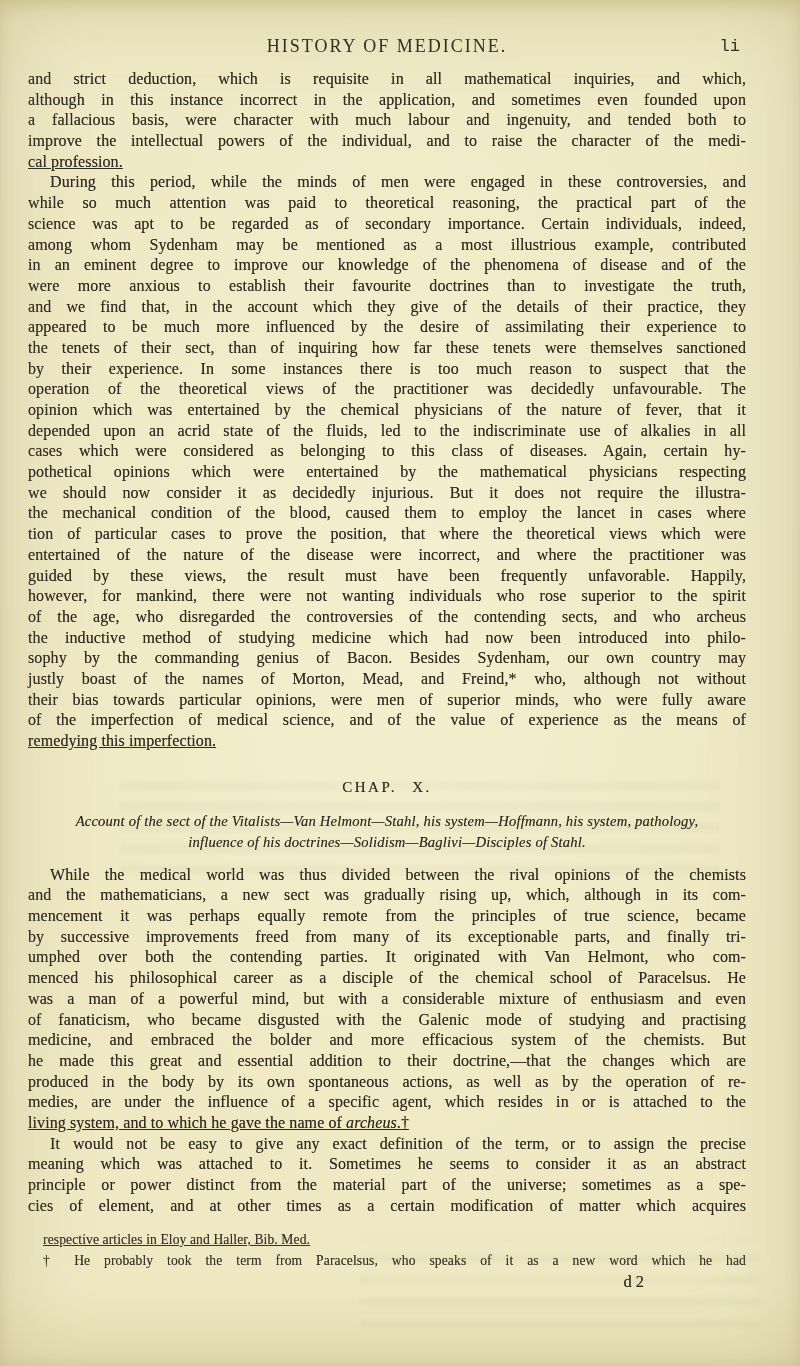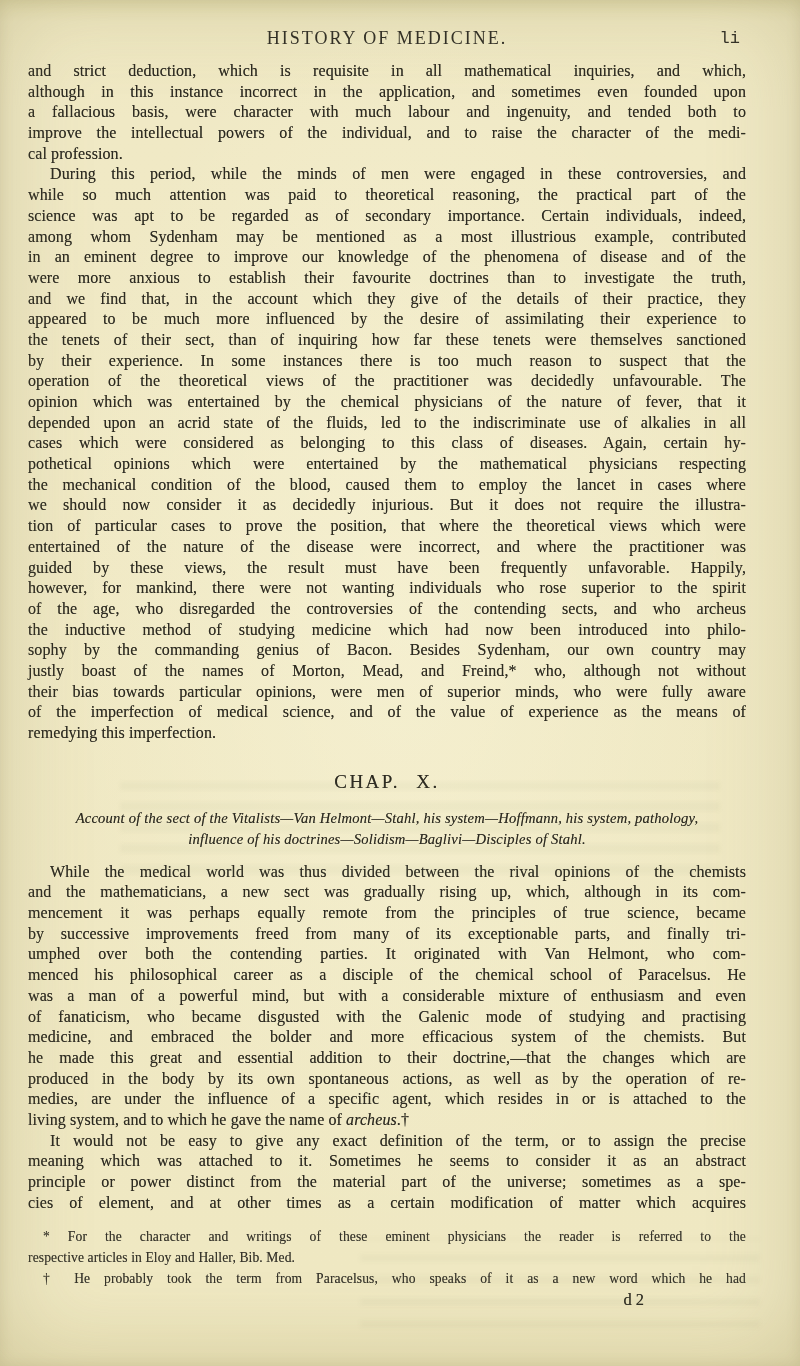--- a/index.html
+++ b/index.html
@@ -37,21 +37,21 @@
     background: repeating-linear-gradient(0deg,
       rgba(125,135,95,0.10) 0 9px, rgba(125,135,95,0) 9px 21px);
   }
   .smudge.s2 {
     left: 360px; top: 1238px; width: 400px; height: 90px;
     background: repeating-linear-gradient(0deg,
       rgba(120,130,95,0.09) 0 8px, rgba(120,130,95,0) 8px 22px);
   }
   .page {
     position: relative;
-    padding: 28px 54px 0 28px; 
+    padding: 36px 54px 0 28px; 
   }
   .running-head {
     position: relative;
     height: 26px;
     margin-bottom: 7px;
   }
   .running-title {
     position: absolute;
     left: 0; right: 0;
     text-align: center;
@@ -70,26 +70,26 @@
   .line {
     line-height: 20.7px;
     height: 20.7px;
     text-align: justify;
     text-align-last: justify;
     white-space: nowrap-none;
     letter-spacing: 0.1px;
     color: #2c2a21;
     text-shadow: 0 0 0.5px rgba(44,42,33,0.55);
   }
-  .line.last { text-align-last: left; }
+  .line.last { text-align-last: left; text-decoration: underline; }
   .para.indent .line:first-child { text-indent: 22px; }
   .chap-heading {
     margin-top: 27px;
     text-align: center;
-    font-size: 19px;
+    font-size: 15px;
     letter-spacing: 2.5px;
     word-spacing: 9px;
     color: #2c2a21;
     text-shadow: 0 0 0.5px rgba(44,42,33,0.5);
   }
   .summary {
     margin-top: 15px;
     font-style: italic;
     font-size: 14.6px;
   }
@@ -149,22 +149,22 @@
           <div class="line">were more anxious to establish their favourite doctrines than to investigate the truth,</div>
           <div class="line">and we find that, in the account which they give of the details of their practice, they</div>
           <div class="line">appeared to be much more influenced by the desire of assimilating their experience to</div>
           <div class="line">the tenets of their sect, than of inquiring how far these tenets were themselves sanctioned</div>
           <div class="line">by their experience.  In some instances there is too much reason to suspect that the</div>
           <div class="line">operation of the theoretical views of the practitioner was decidedly unfavourable.  The</div>
           <div class="line">opinion which was entertained by the chemical physicians of the nature of fever, that it</div>
           <div class="line">depended upon an acrid state of the fluids, led to the indiscriminate use of alkalies in all</div>
           <div class="line">cases which were considered as belonging to this class of diseases.  Again, certain hy-</div>
           <div class="line">pothetical opinions which were entertained by the mathematical physicians respecting</div>
+          <div class="line">we should now consider it as decidedly injurious.  But it does not require the illustra-</div>
           <div class="line">the mechanical condition of the blood, caused them to employ the lancet in cases where</div>
-          <div class="line">we should now consider it as decidedly injurious.  But it does not require the illustra-</div>
           <div class="line">tion of particular cases to prove the position, that where the theoretical views which were</div>
           <div class="line">entertained of the nature of the disease were incorrect, and where the practitioner was</div>
           <div class="line">guided by these views, the result must have been frequently unfavorable.  Happily,</div>
           <div class="line">however, for mankind, there were not wanting individuals who rose superior to the spirit</div>
           <div class="line">of the age, who disregarded the controversies of the contending sects, and who archeus</div>
           <div class="line">the inductive method of studying medicine which had now been introduced into philo-</div>
           <div class="line">sophy by the commanding genius of Bacon.  Besides Sydenham, our own country may</div>
           <div class="line">justly boast of the names of Morton, Mead, and Freind,* who, although not without</div>
           <div class="line">their bias towards particular opinions, were men of superior minds, who were fully aware</div>
           <div class="line">of the imperfection of medical science, and of the value of experience as the means of</div>
@@ -200,21 +200,20 @@
         <div class="para indent">
           <div class="line">It would not be easy to give any exact definition of the term, or to assign the precise</div>
           <div class="line">meaning which was attached to it.  Sometimes he seems to consider it as an abstract</div>
           <div class="line">principle or power distinct from the material part of the universe; sometimes as a spe-</div>
           <div class="line">cies of element, and at other times as a certain modification of matter which acquires</div>
         </div>
       </div>
 
     <div class="footnotes">
         <div class="para indent">
-          <div class="line">* For the character and writings of these eminent physicians the reader is referred to the</div>
           <div class="line last">respective articles in Eloy and Haller, Bib. Med.</div>
         </div>
         <div class="para indent">
           <div class="line">† He probably took the term from Paracelsus, who speaks of it as a new word which he had</div>
         </div>
       </div>
 
     <div class="signature">d 2</div>
   </div>
 

